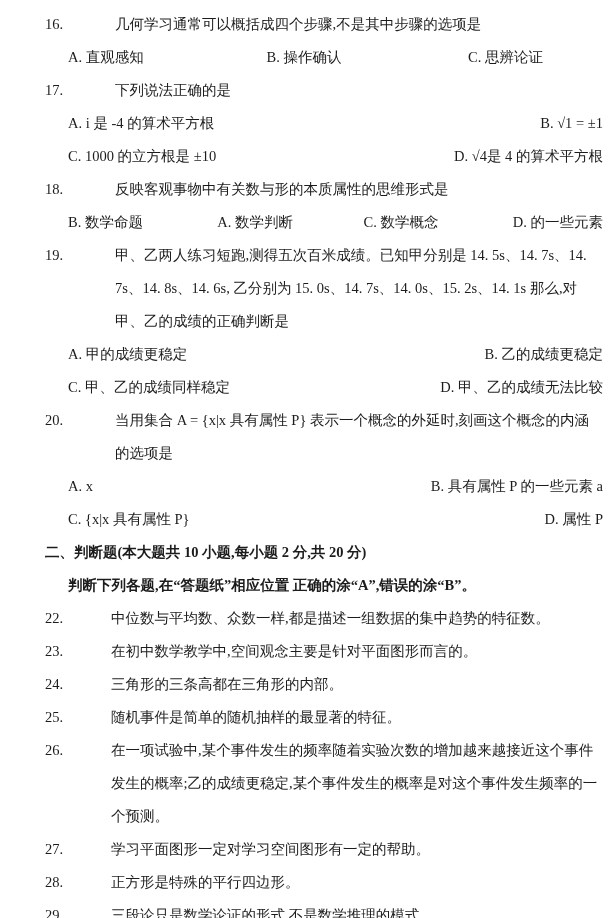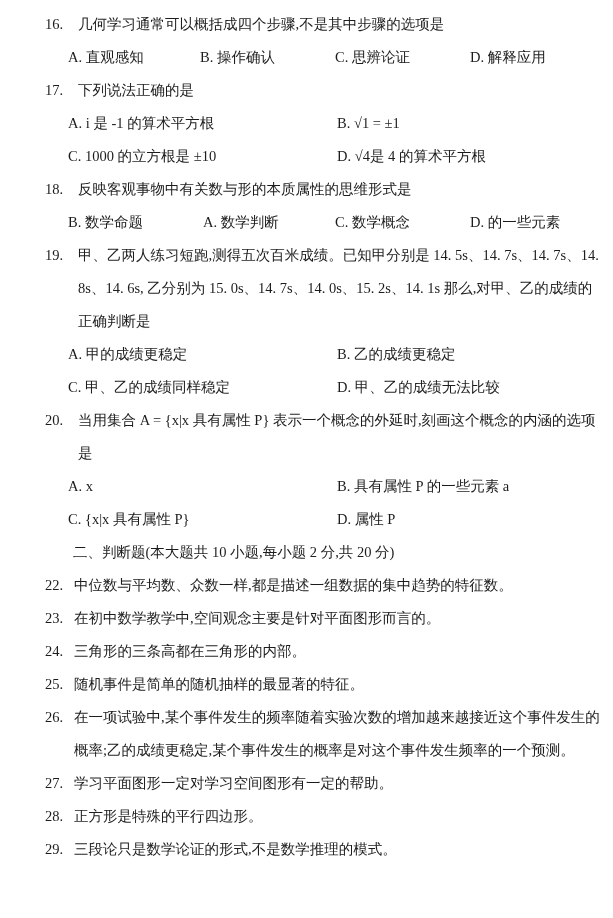--- a/index.html
+++ b/index.html
@@ -14,45 +14,46 @@
     font-family: "Liberation Serif", "DejaVu Sans", serif;
     font-size: 14.5px;
     color: #1c1c1c;
   }
   .doc {
     padding: 8px 10px 0 45px;
   }
   .q {
     display: flex;
     line-height: 33px;
+    gap: 37px;
   }
   .qnum {
     flex: 0 0 auto;
     width: 33px;
   }
   .j .qnum {
     width: 29px;
   }
   .qtext {
     flex: 1;
   }
   .opts {
     display: flex;
     line-height: 33px;
     padding-left: 23px;
+    justify-content: space-between;
   }
   .opt { display: block; }
   .row4 .opt.w1 { width: 132px; }
   .row4 .opt.w2 { width: 135px; }
   .row4 .opt.w3 { width: 135px; font-family: Liberation Serif, serif; }
   .row2 .opt.c1 { width: 269px; }
   .sec-header {
-    font-weight: normal;
+    font-weight: bold;
     line-height: 33px;
-    margin-left: 28px;
   }
   .sec-instruction {
     font-weight: bold;
     line-height: 33px;
     padding-left: 23px;
   }
 </style>
 </head>
 <body>
 
@@ -61,29 +62,28 @@
   <section>
 
     <div class="q">
       <span class="qnum">16.</span>
       <div class="qtext">几何学习通常可以概括成四个步骤,不是其中步骤的选项是</div>
     </div>
     <div class="opts row4">
       <span class="opt w1">A. 直观感知</span>
       <span class="opt w2">B. 操作确认</span>
       <span class="opt w3">C. 思辨论证</span>
-      <span class="opt">D. 解释应用</span>
     </div>
 
     <div class="q">
       <span class="qnum">17.</span>
       <div class="qtext">下列说法正确的是</div>
     </div>
     <div class="opts row2">
-      <span class="opt c1">A. i 是 -1 的算术平方根</span>
+      <span class="opt c1">A. i 是 -4 的算术平方根</span>
       <span class="opt">B. √1 = ±1</span>
     </div>
     <div class="opts row2">
       <span class="opt c1">C. 1000 的立方根是 ±10</span>
       <span class="opt">D. √4是 4 的算术平方根</span>
     </div>
 
     <div class="q">
       <span class="qnum">18.</span>
       <div class="qtext">反映客观事物中有关数与形的本质属性的思维形式是</div>
@@ -118,20 +118,21 @@
     </div>
     <div class="opts row2">
       <span class="opt c1">C. {x|x 具有属性 P}</span>
       <span class="opt">D. 属性 P</span>
     </div>
 
   </section>
 
   <section>
     <div class="sec-header">二、判断题(本大题共 10 小题,每小题 2 分,共 20 分)</div>
+    <div class="sec-instruction">判断下列各题,在“答题纸”相应位置 正确的涂“A”,错误的涂“B”。</div>
 
     <div class="q j">
       <span class="qnum">22.</span>
       <div class="qtext">中位数与平均数、众数一样,都是描述一组数据的集中趋势的特征数。</div>
     </div>
     <div class="q j">
       <span class="qnum">23.</span>
       <div class="qtext">在初中数学教学中,空间观念主要是针对平面图形而言的。</div>
     </div>
     <div class="q j">

